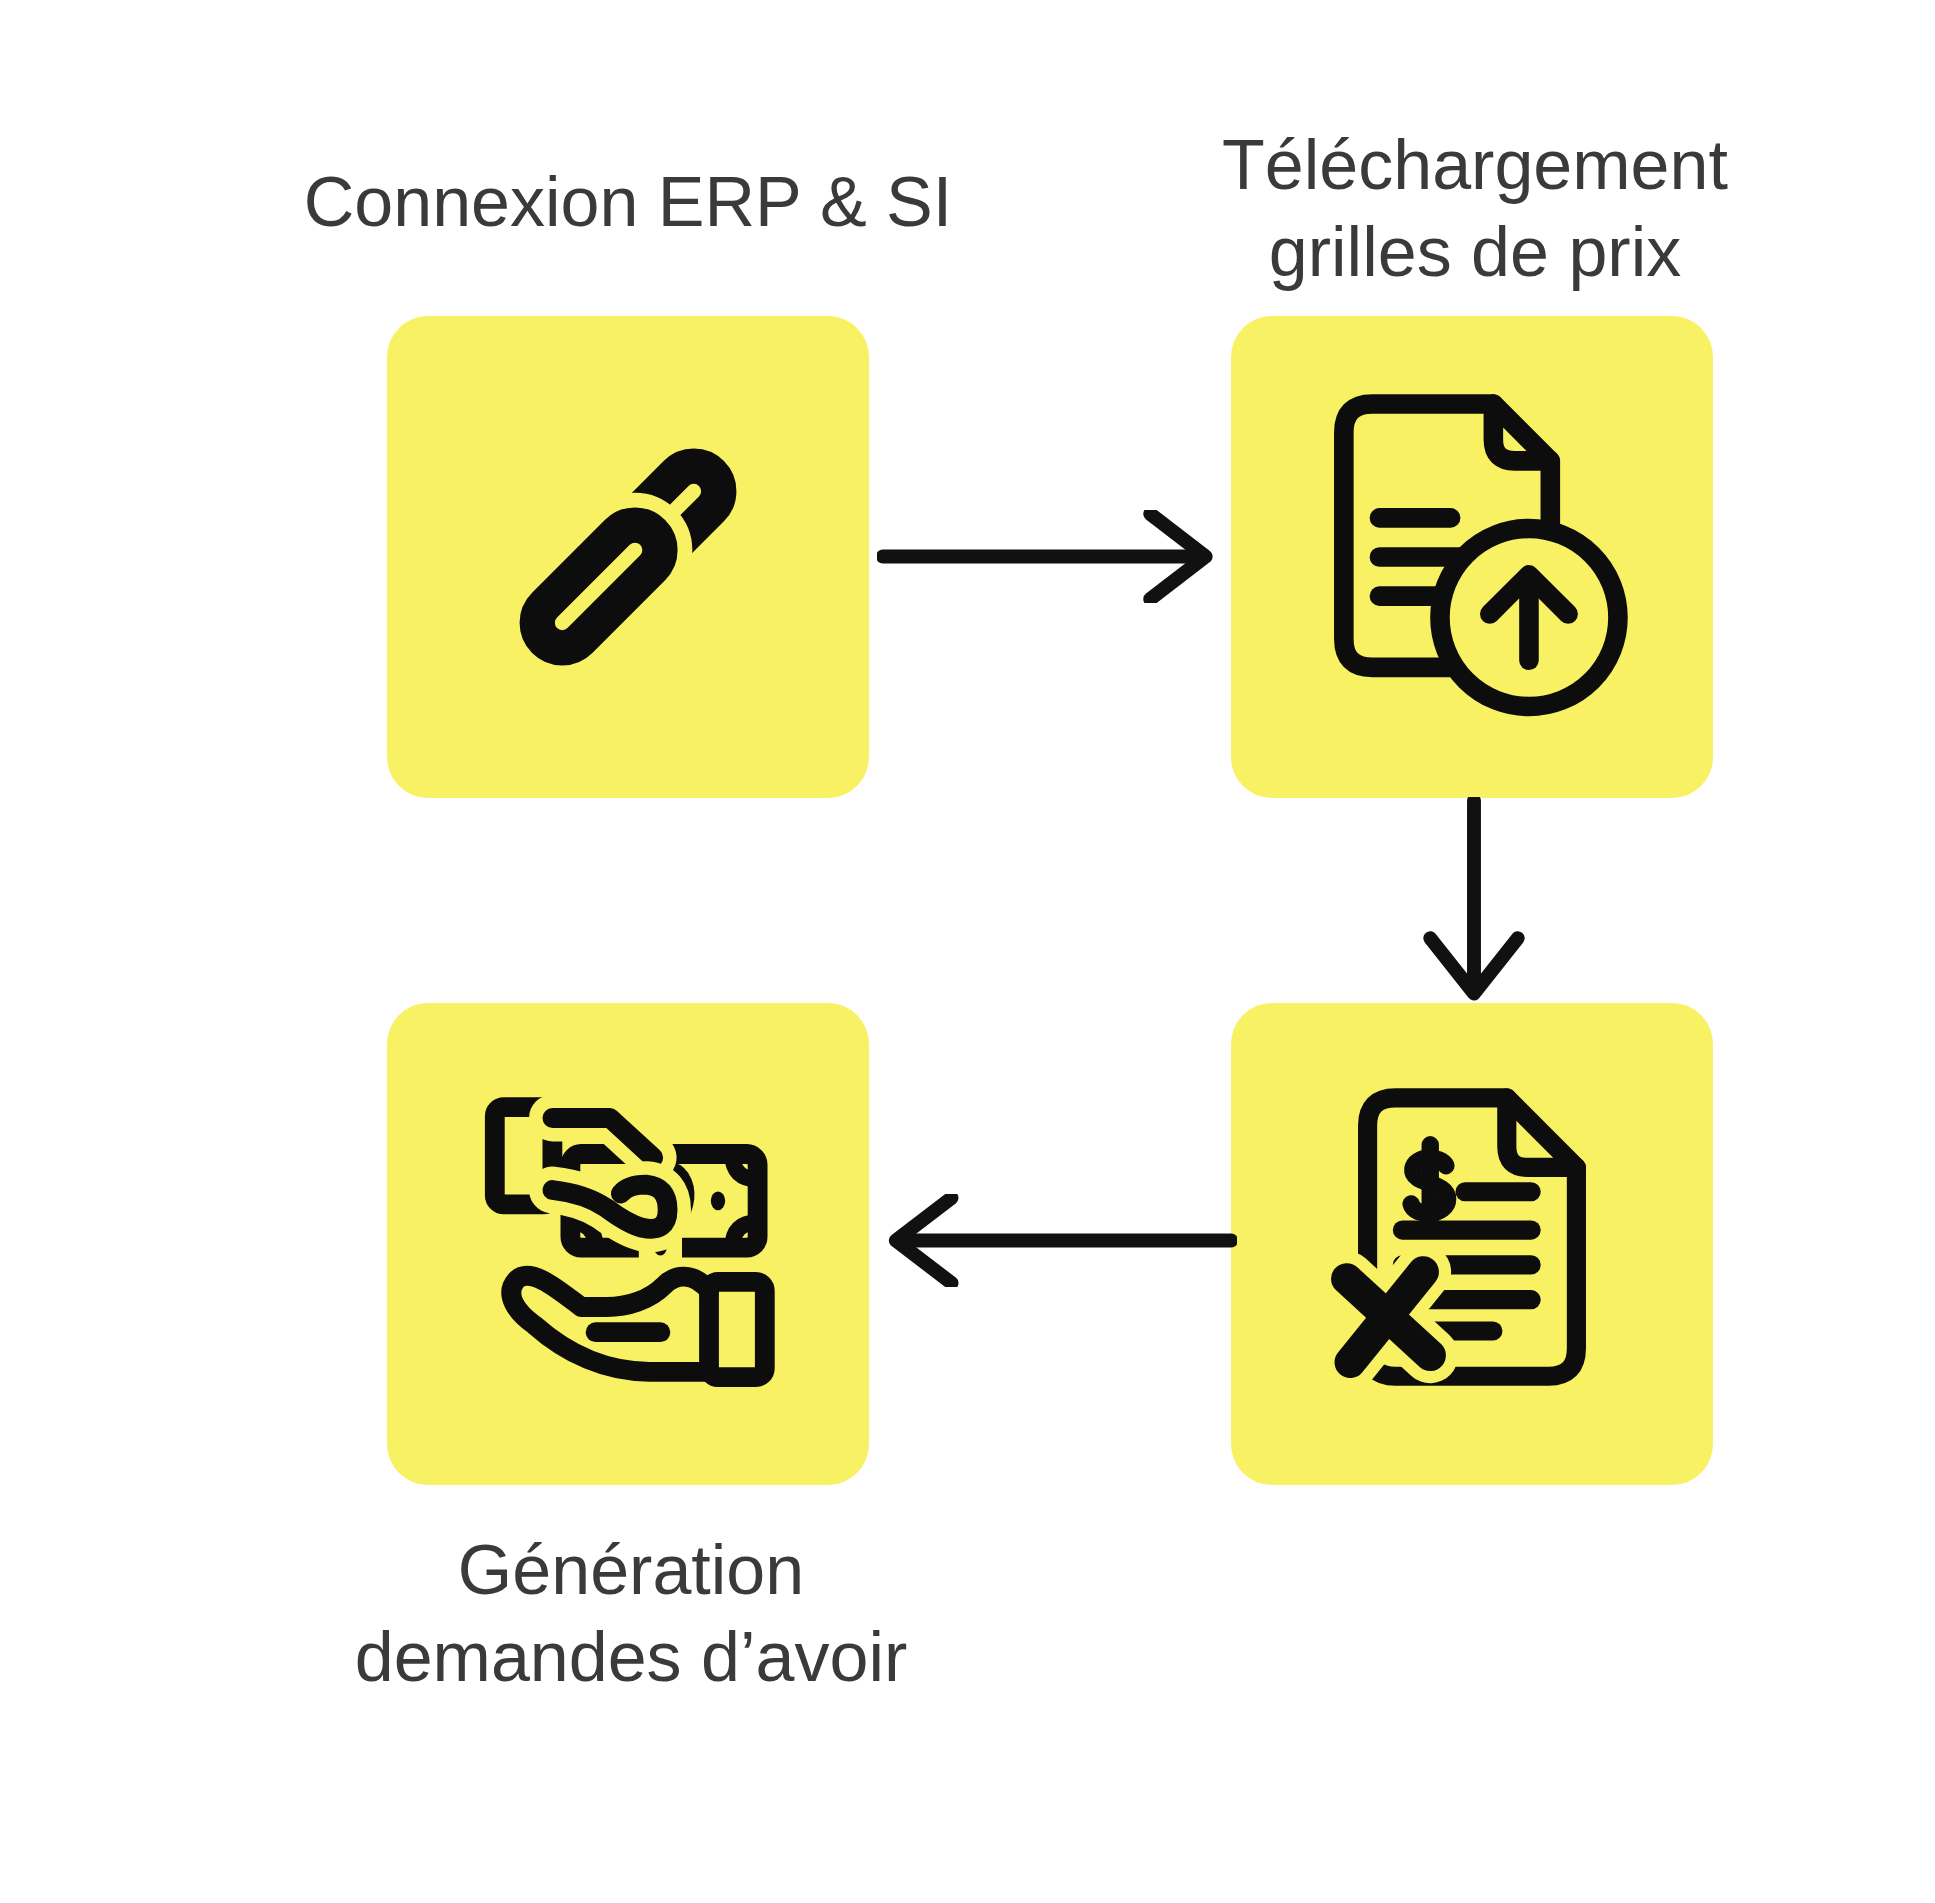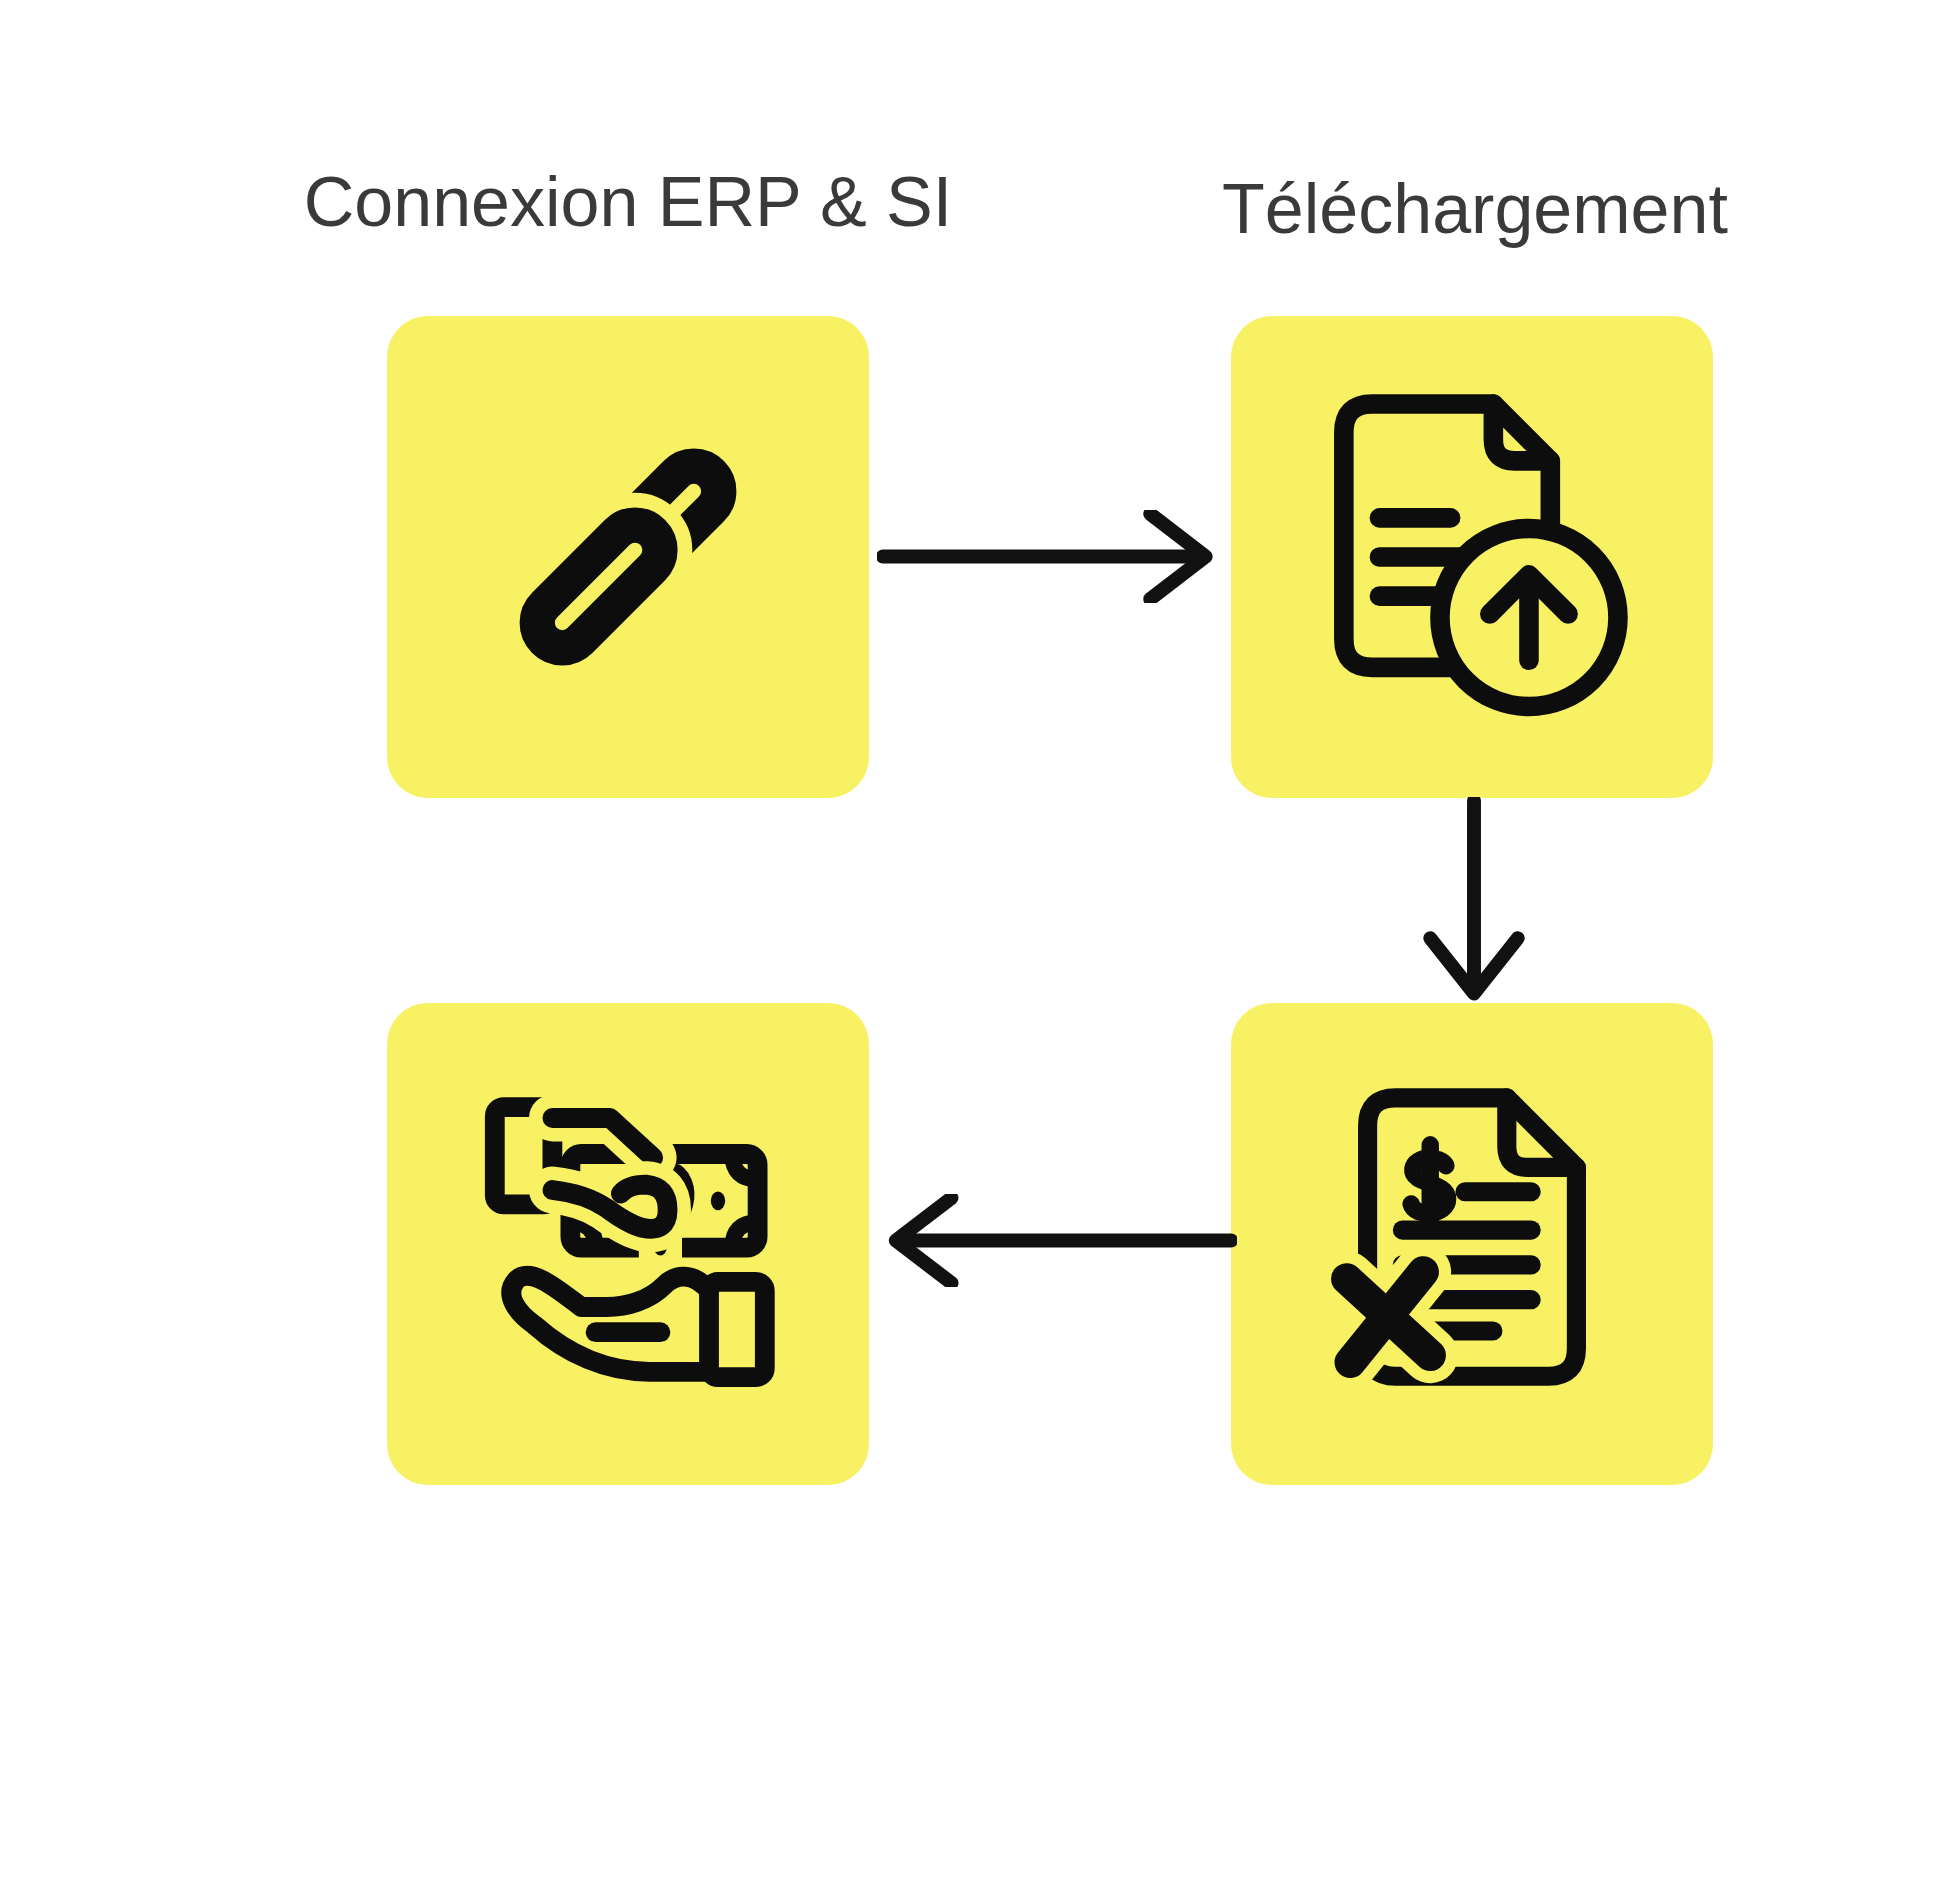--- a/index.html
+++ b/index.html
@@ -50,23 +50,28 @@
 <body>
 
 <div class="canvas">
 
   <div class="label" style="left:628px;top:202px;">
     <span>Connexion ERP &amp; SI</span>
   </div>
 
   <div class="label" style="left:1475px;top:209px;">
     <span>Téléchargement</span>
+    <span>grilles de prix</span>
   </div>
 
 
+  <div class="label" style="left:631px;top:1614px;">
+    <span>Génération</span>
+    <span>demandes d’avoir</span>
+  </div>
 
   <div class="node" style="left:387px;top:316px;">
     <svg width="294" height="294" viewBox="0 0 100 100">
 
       <rect class="ic" x="34" y="31.5" width="52" height="17" rx="8.5" stroke-width="12" transform="rotate(-45 60 40)"></rect>
 
       <rect class="halo" x="14" y="51.5" width="52" height="17" rx="8.5" stroke-width="22" transform="rotate(-45 40 60)"></rect>
       <rect class="ic" x="14" y="51.5" width="52" height="17" rx="8.5" stroke-width="12" transform="rotate(-45 40 60)"></rect>
     </svg>
   </div>

